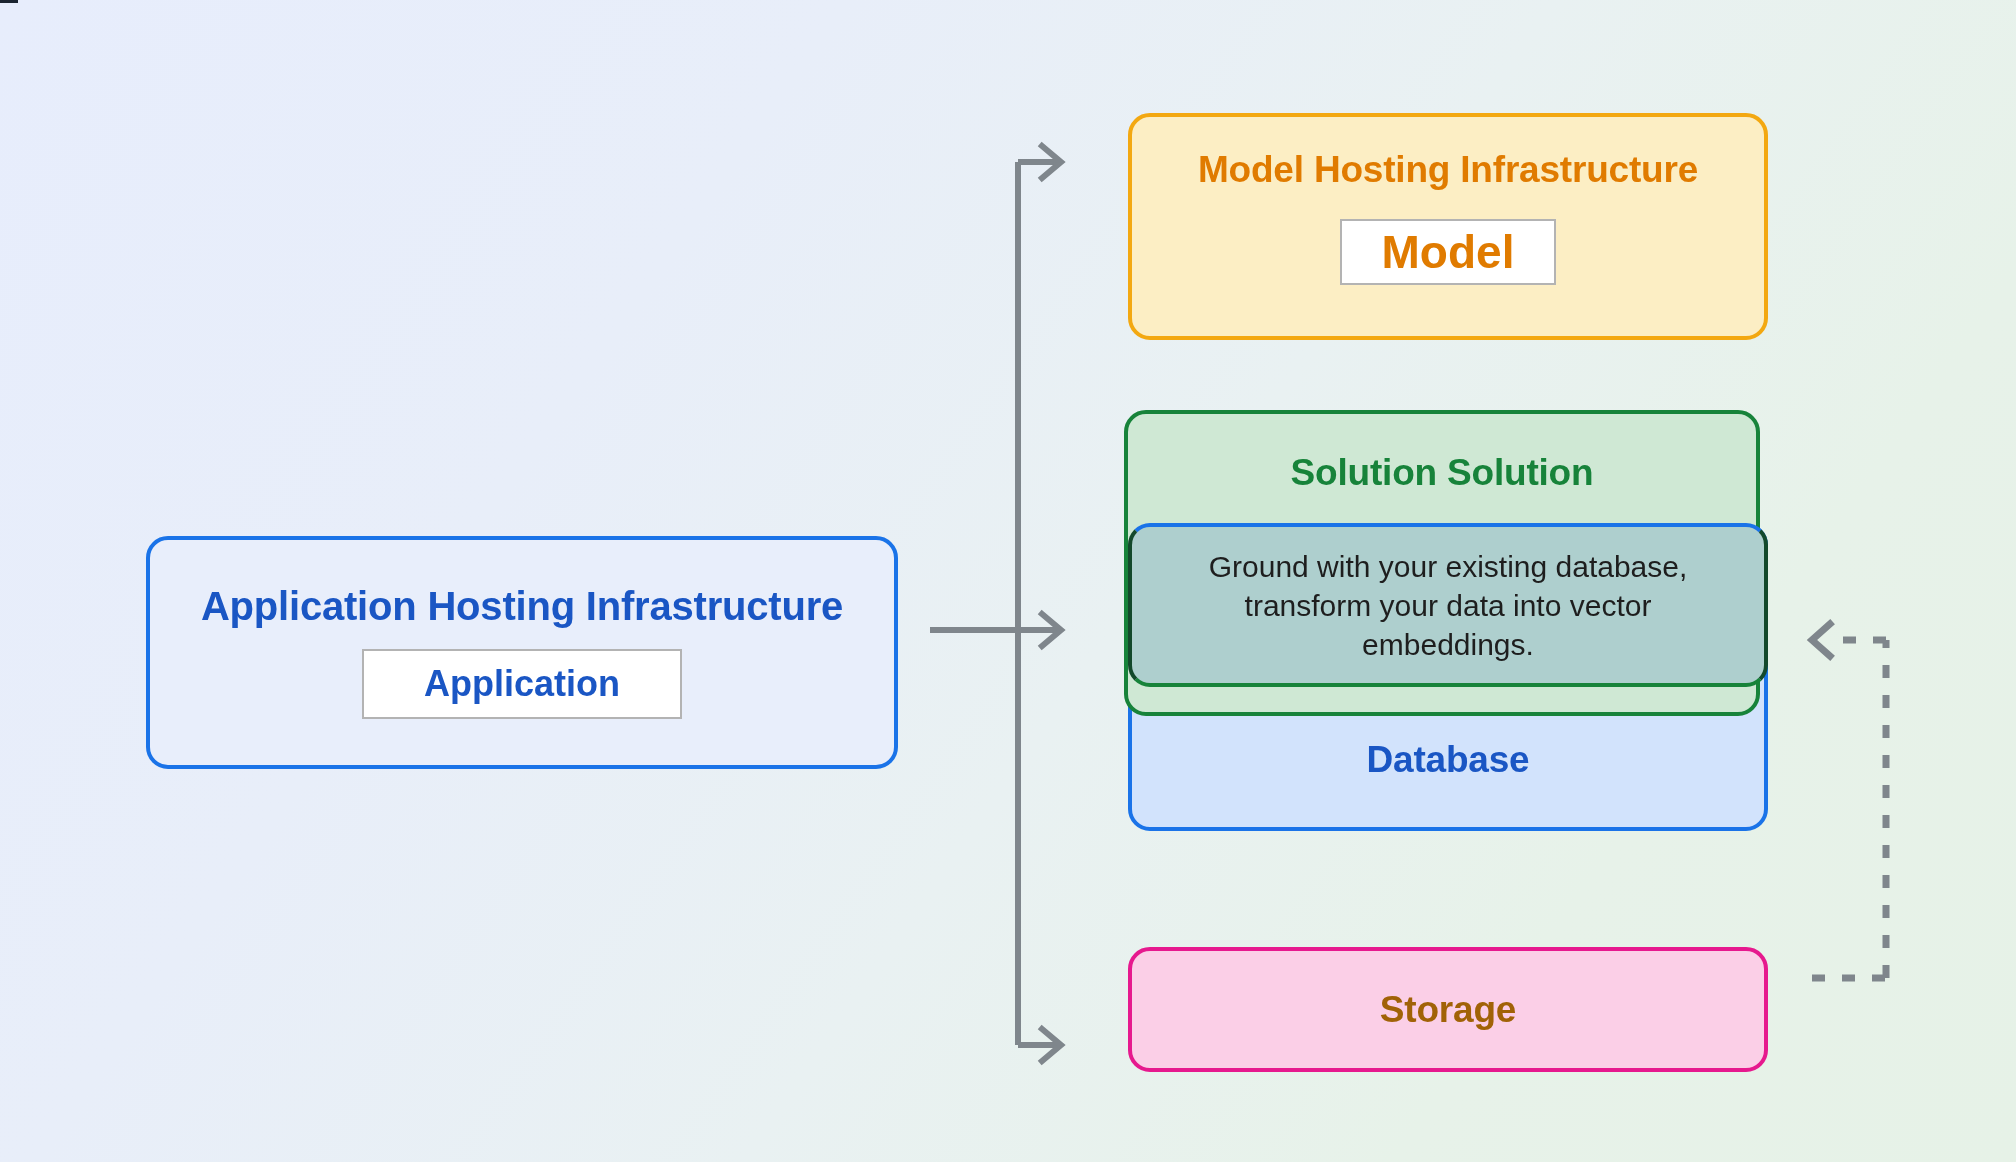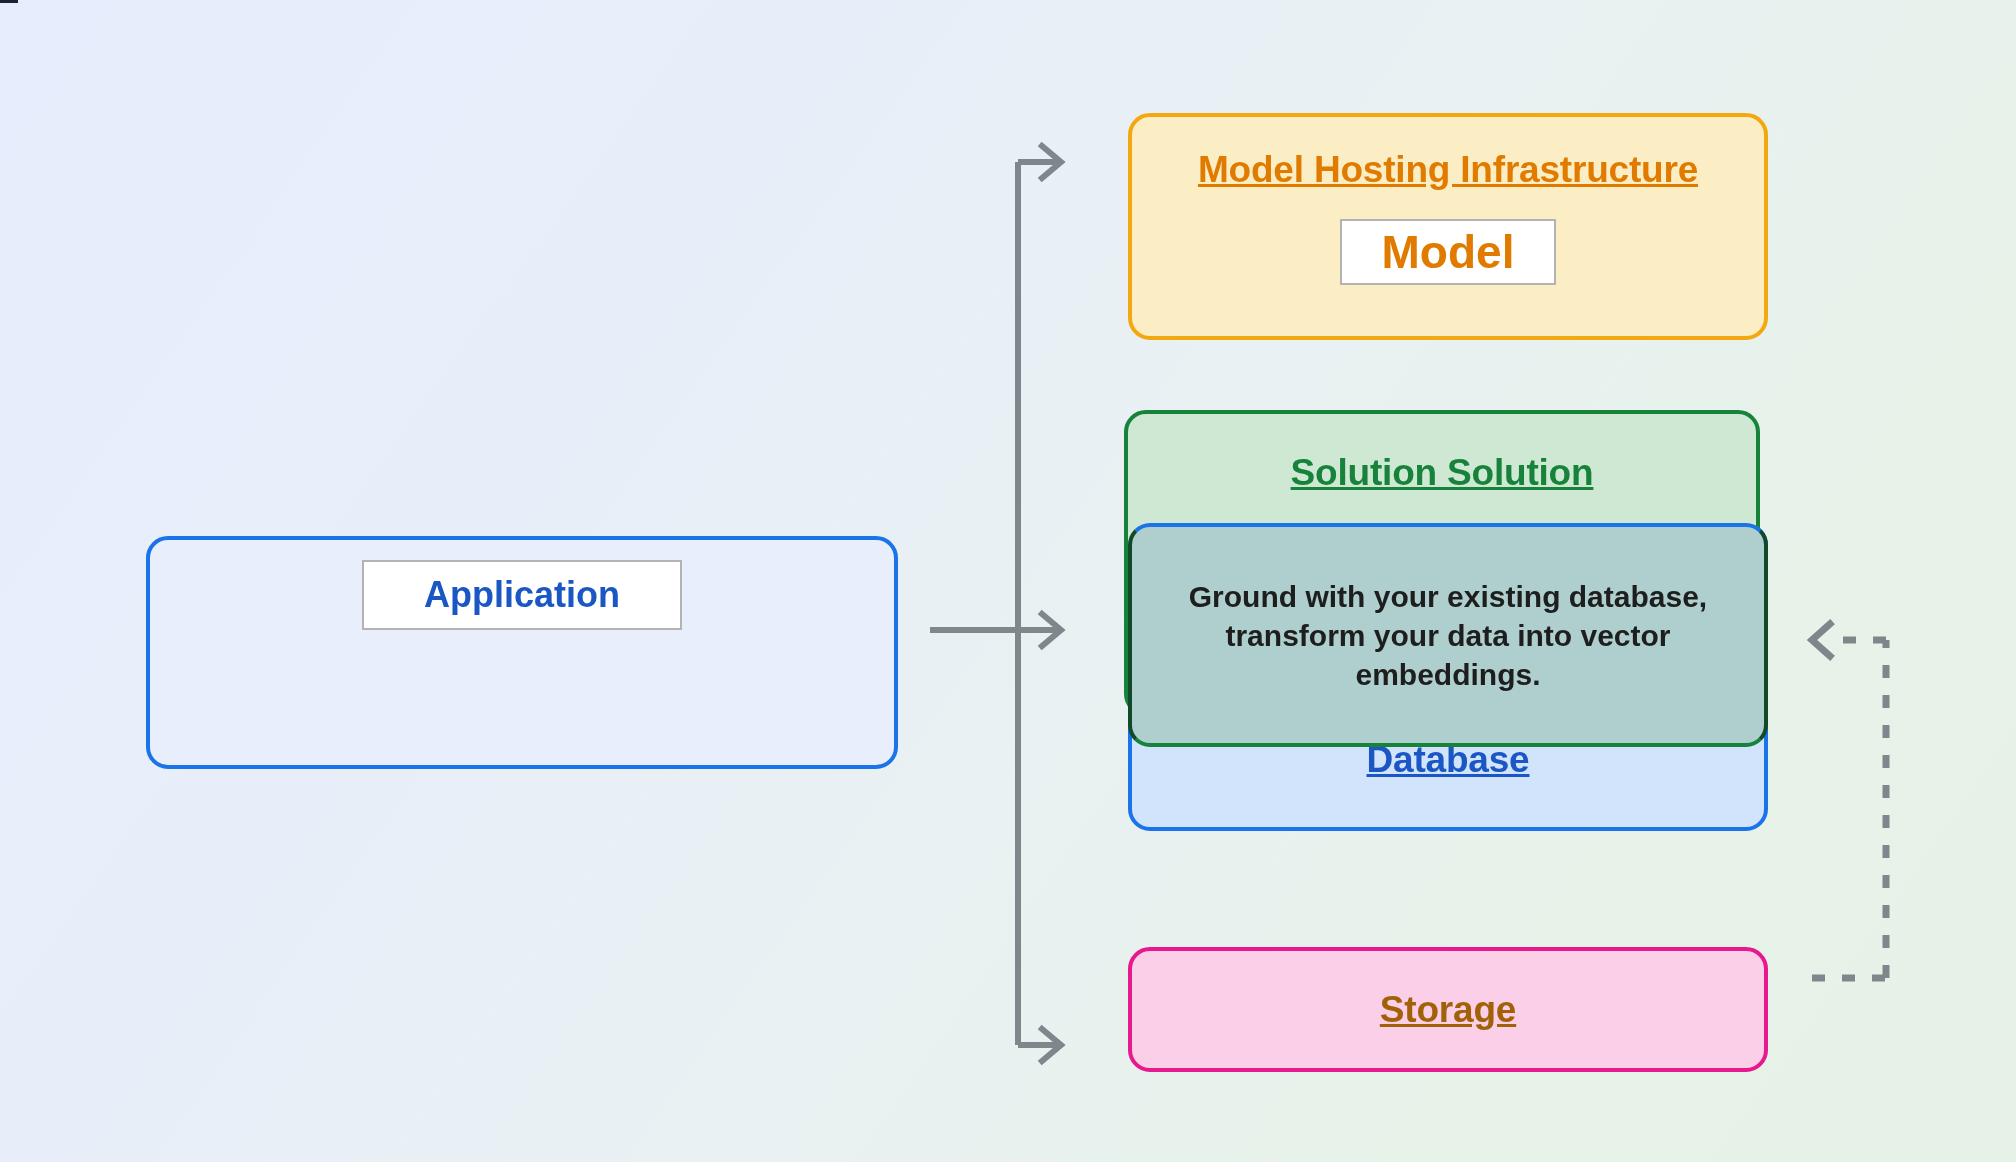--- a/index.html
+++ b/index.html
@@ -32,21 +32,20 @@
     border-radius: 22px;
     display: flex;
     flex-direction: column;
     align-items: center;
   }
   .box-title {
     font-weight: bold;
     letter-spacing: -0.2px;
     text-align: center;
     white-space: nowrap;
-    text-decoration: underline;
   }
   .inner-chip {
     background: #ffffff;
     border: 2px solid #b3b3b3;
     display: flex;
     align-items: center;
     justify-content: center;
     font-weight: bold;
     box-sizing: border-box;
   }
@@ -127,33 +126,32 @@
     font-size: 37px;
     margin-bottom: 46px;
   }
 
   
   #overlap {
     position: absolute;
     left: 1128px;
     top: 523px;
     width: 640px;
-    height: 224px;
+    height: 164px;
     box-sizing: border-box;
     background: #aecfce;
     border-top: 4px solid #1a73e8;
     border-left: 4px solid #13492b;
     border-right: 4px solid #13492b;
     border-bottom: 4px solid #17833a;
     border-radius: 22px 22px 22px 22px;
     z-index: 3;
     display: flex;
     align-items: center;
     justify-content: center;
-    font-weight: bold;
   }
   #overlap-text {
     color: #1e1e1e;
     font-size: 30px;
     line-height: 1.30;
     text-align: center;
     padding: 0 26px;
   }
 
   
@@ -177,20 +175,21 @@
   #connector-dashed { left: 1790px; top: 600px; width: 230px; height: 420px; }
 </style>
 </head>
 <body>
 
 <div id="canvas">
 
   <div class="top-nick"></div>
 
   <div class="box" id="app-host">
+    <div class="box-title">Application Hosting Infrastructure</div>
     <div class="inner-chip" id="app-chip">Application</div>
   </div>
 
   <svg class="conn" id="connector-solid" viewBox="0 0 200 900" width="200" height="900">
     <g stroke="#7F868C" stroke-width="6" fill="none" stroke-linecap="butt">
 
       <path d="M 30 490"></path>
       <line x1="30" y1="490" x2="160" y2="490"></line>
 
       <line x1="118" y1="22" x2="118" y2="905"></line>

